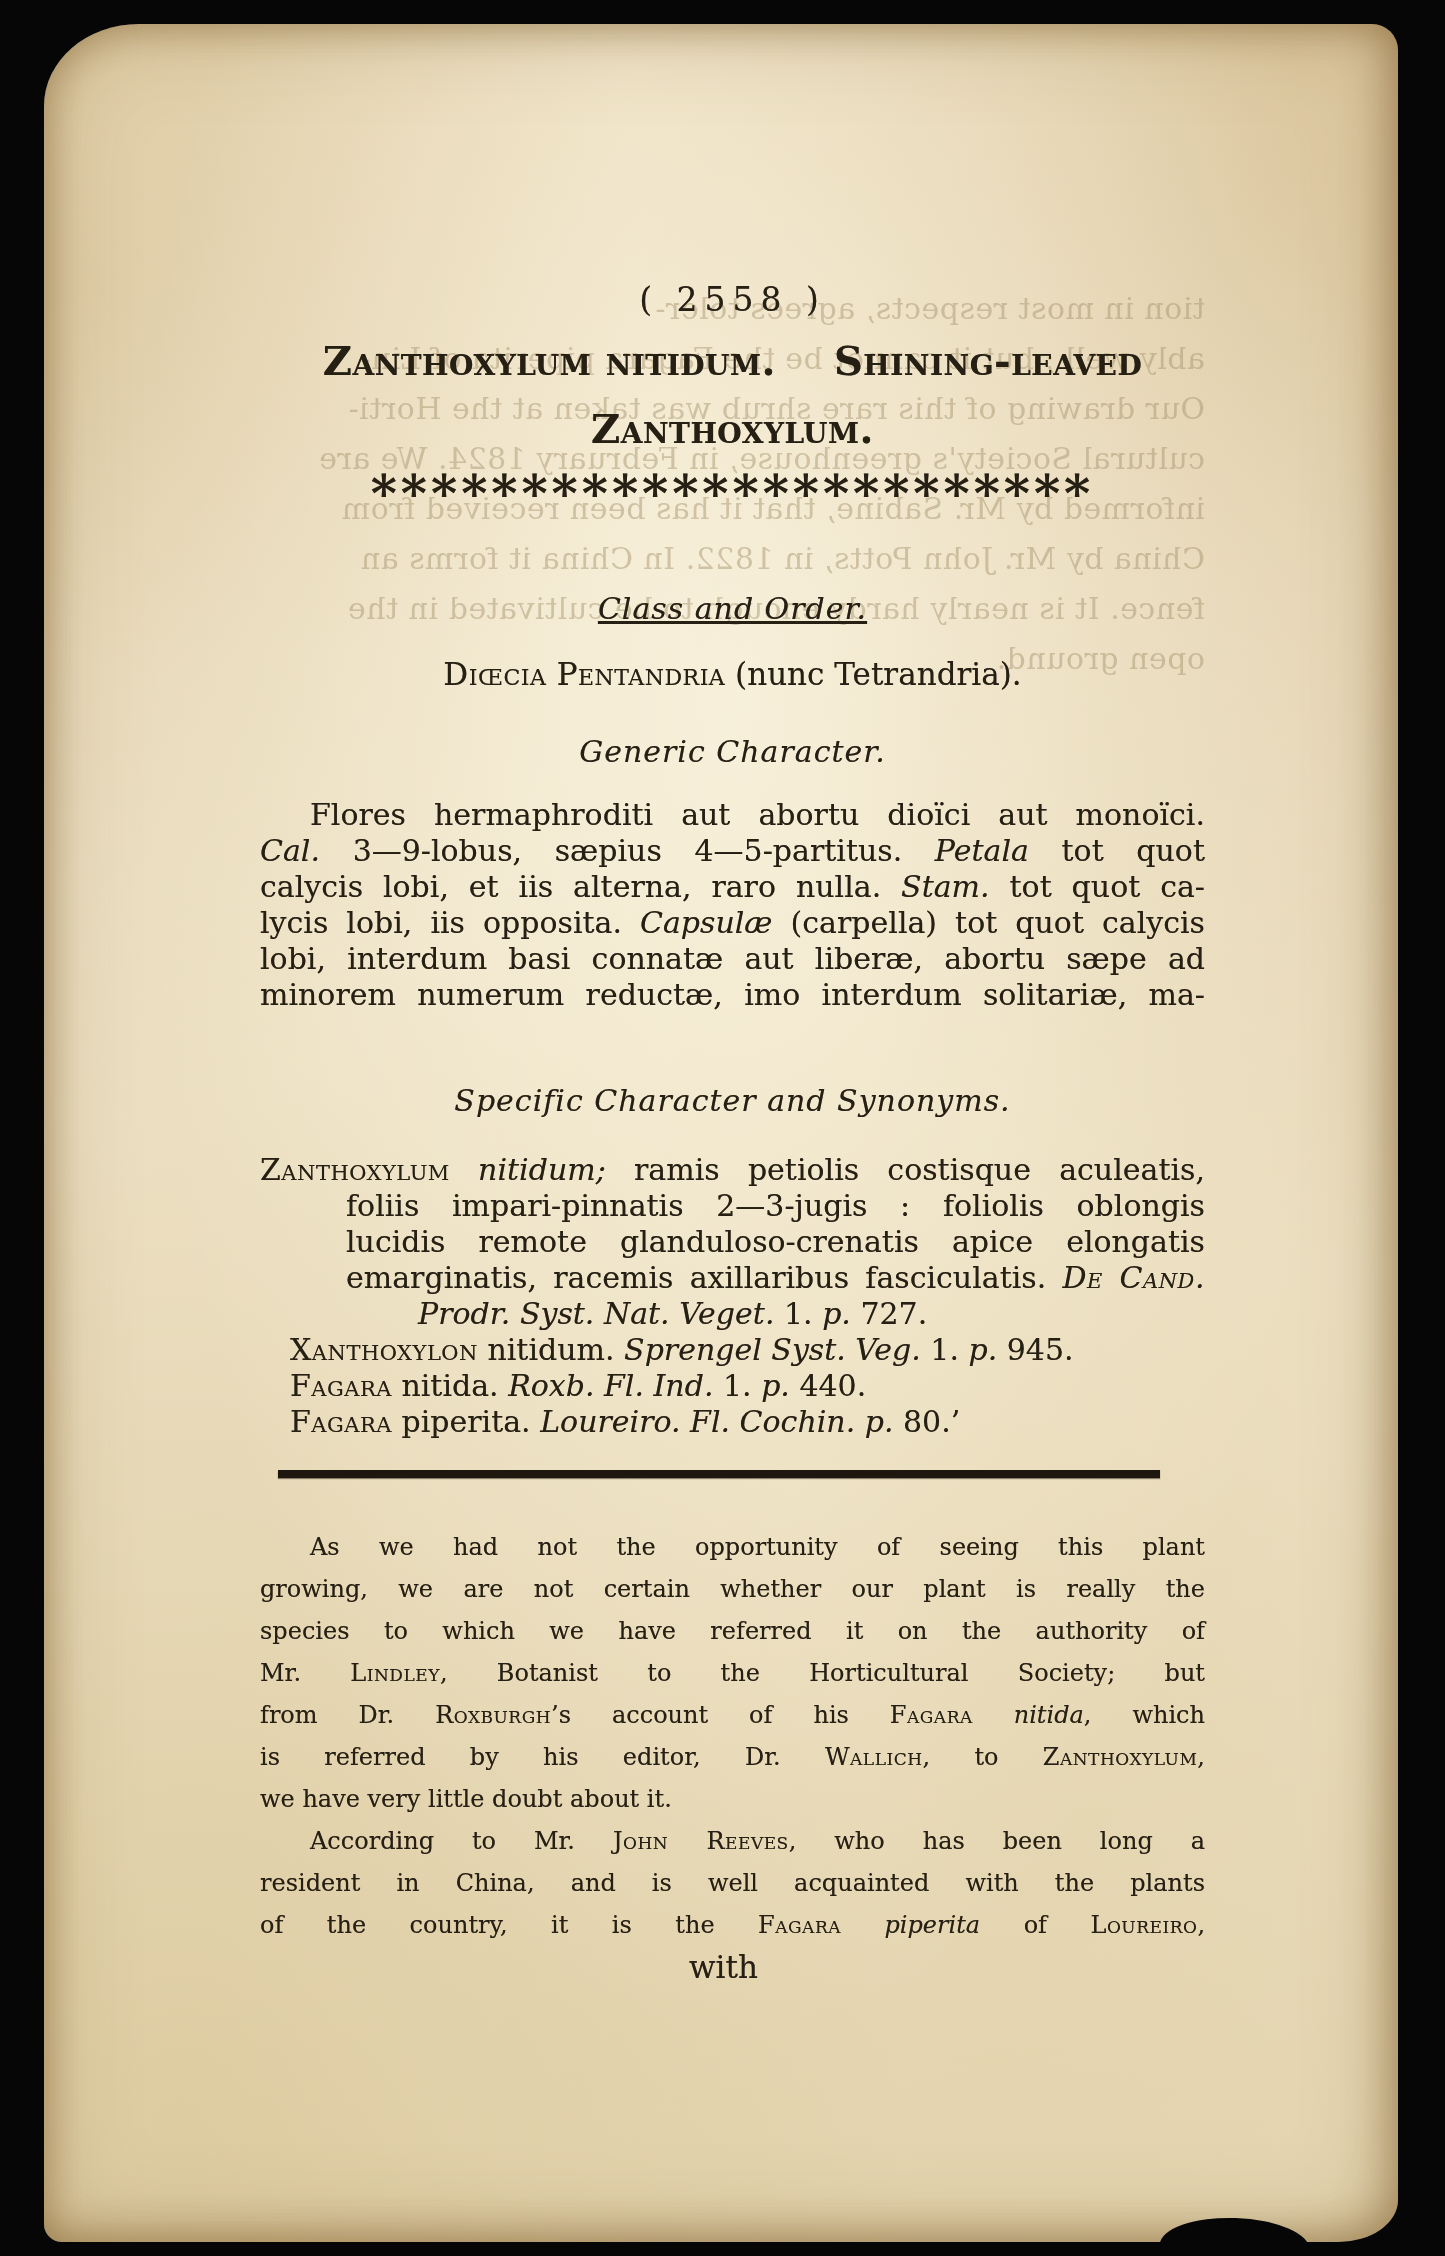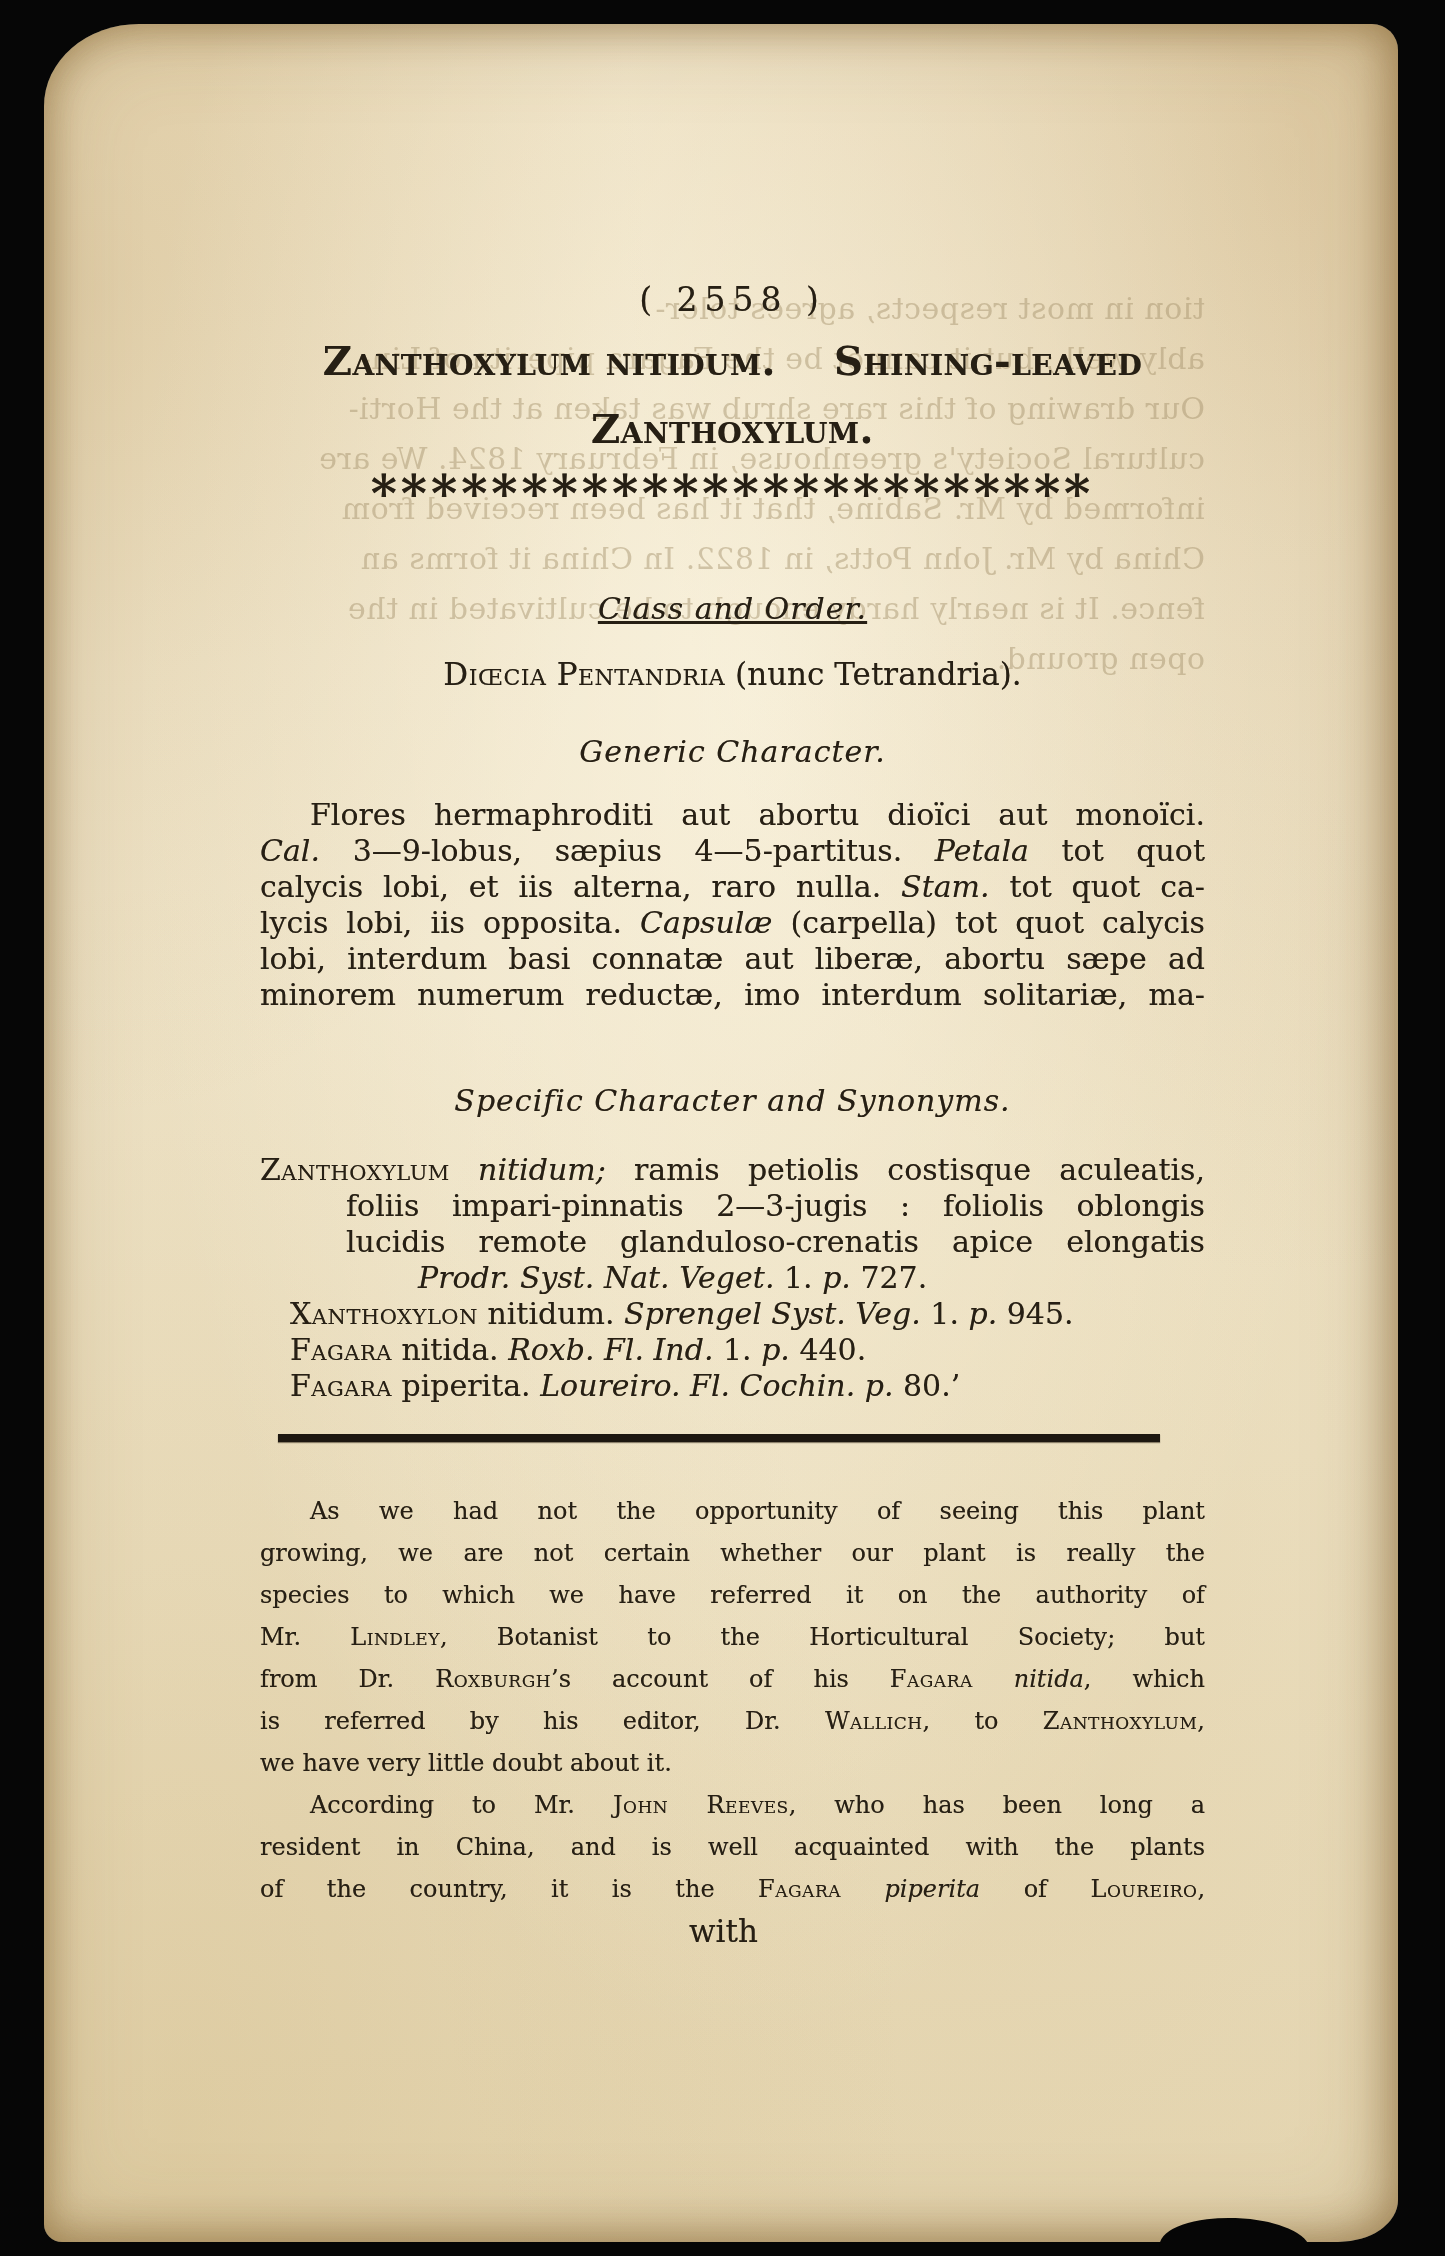--- a/index.html
+++ b/index.html
@@ -104,20 +104,21 @@
         <div class="line just"><span class="seg-r">calycis lobi, et iis alterna, raro nulla. </span><span class="seg-i">Stam.</span><span class="seg-r"> tot quot ca-</span></div>
         <div class="line just"><span class="seg-r">lycis lobi, iis opposita. </span><span class="seg-i">Capsulæ</span><span class="seg-r"> (carpella) tot quot calycis</span></div>
         <div class="line just"><span class="seg-r">lobi, interdum basi connatæ aut liberæ, abortu sæpe ad</span></div>
         <div class="line just"><span class="seg-r">minorem numerum reductæ, imo interdum solitariæ, ma-</span></div>
       </div>
     <div class="h-italic spec-h"><span class="seg-i">Specific Character and Synonyms.</span></div>
     <div class="para latin spec">
         <div class="line just"><span class="seg-sc">Zanthoxylum</span><span class="seg-r"> </span><span class="seg-i">nitidum;</span><span class="seg-r"> ramis petiolis costisque aculeatis,</span></div>
         <div class="line just" style="padding-left: 86px;"><span class="seg-r">foliis impari-pinnatis 2—3-jugis : foliolis oblongis</span></div>
         <div class="line just" style="padding-left: 86px;"><span class="seg-r">lucidis remote glanduloso-crenatis apice elongatis</span></div>
+        <div class="line just" style="padding-left: 86px;"><span class="seg-r">emarginatis, racemis axillaribus fasciculatis. </span><span class="seg-isc">De Cand.</span></div>
         <div class="line" style="padding-left: 158px;"><span class="seg-i">Prodr. Syst. Nat. Veget.</span><span class="seg-r"> 1. </span><span class="seg-i">p.</span><span class="seg-r"> 727.</span></div>
       </div>
     <div class="para latin syn">
         <div class="line" style="padding-left: 30px;"><span class="seg-sc">Xanthoxylon</span><span class="seg-r"> nitidum. </span><span class="seg-i">Sprengel Syst. Veg.</span><span class="seg-r"> 1. </span><span class="seg-i">p.</span><span class="seg-r"> 945.</span></div>
         <div class="line" style="padding-left: 30px;"><span class="seg-sc">Fagara</span><span class="seg-r"> nitida. </span><span class="seg-i">Roxb. Fl. Ind.</span><span class="seg-r"> 1. </span><span class="seg-i">p.</span><span class="seg-r"> 440.</span></div>
         <div class="line" style="padding-left: 30px;"><span class="seg-sc">Fagara</span><span class="seg-r"> piperita. </span><span class="seg-i">Loureiro. Fl. Cochin.</span><span class="seg-r"> </span><span class="seg-i">p.</span><span class="seg-r"> 80.’</span></div>
       </div>
     <div class="rule"></div>
     <div class="para eng p1">
         <div class="line just" style="padding-left: 50px;"><span class="seg-r">As we had not the opportunity of seeing this plant</span></div>

